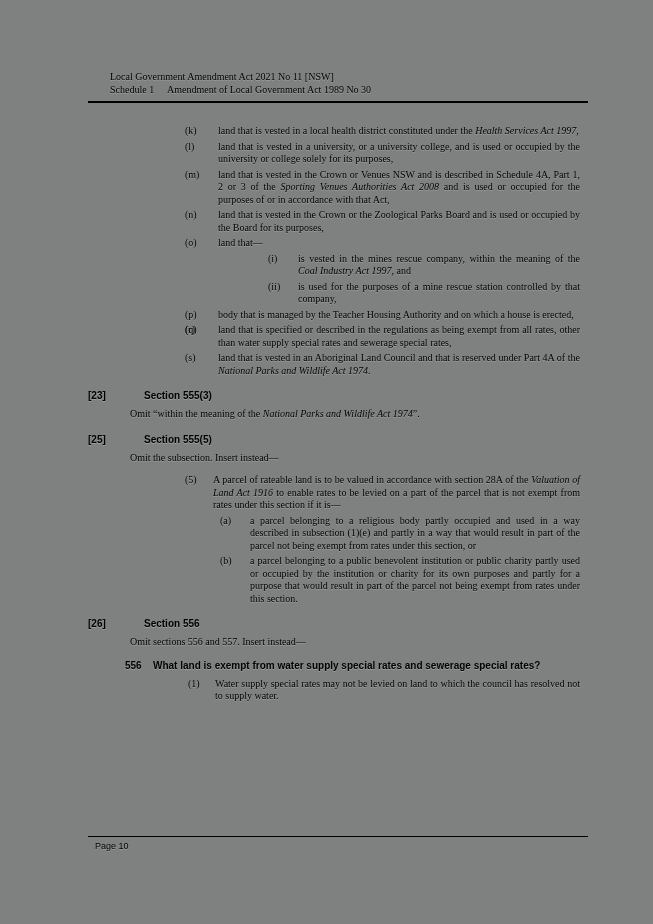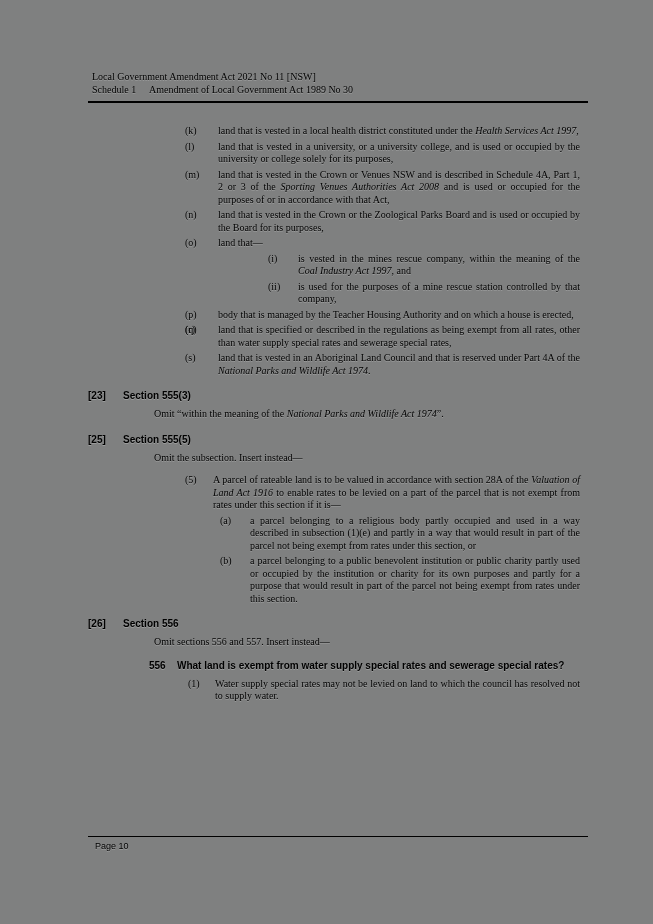--- a/index.html
+++ b/index.html
@@ -8,44 +8,44 @@
     background:#7f8080;
     font-family:"Liberation Serif", serif;
     color:#000;
   }
   .page{
     position:relative;width:653px;height:924px;
     font-size:10px;line-height:12.5px;
     text-shadow:0 1px 0 rgba(255,255,255,0.22);
   }
   .content{position:absolute;left:88px;top:70px;width:492px;}
-  .doc-header{margin-left:4px;font-size:10px;line-height:13px;}
+  .doc-header{margin-left:22px;font-size:10px;line-height:13px;}
   .sched-lbl{display:inline-block;width:57px;}
   .rule{background:#000;}
   .rule-top{height:2px;width:500px;margin-top:5px;}
   .list1a{margin-left:97px;margin-top:22px;}
   .item{position:relative;padding-left:33px;margin-bottom:3px;text-align:justify;}
   .lbl{position:absolute;left:0;top:0;}
   .subitem{position:relative;padding-left:80px;margin-top:3px;text-align:justify;}
   .subitem > .lbl{left:50px;}
   .amendment{margin-top:12px;}
   .am-head{
-    position:relative;padding-left:35px;
+    position:relative;padding-left:56px;
     font-family:"Liberation Sans", sans-serif;font-weight:bold;
     font-size:10px;line-height:13px;
   }
-  .am-body{margin-left:66px;margin-top:6px;text-align:justify;}
+  .am-body{margin-left:42px;margin-top:6px;text-align:justify;}
   .q5{margin-top:10px;margin-left:97px;position:relative;padding-left:28px;text-align:justify;}
   .q5 .qsub{position:relative;padding-left:37px;margin-top:3px;text-align:justify;}
   .q5 .qsub > .lbl{left:7px;}
   .q556{margin-top:10px;margin-left:37px;}
   .q556-head{
     position:relative;padding-left:28px;width:415px;
     font-family:"Liberation Sans", sans-serif;font-weight:bold;
-    font-size:10px;line-height:13px;margin-left:24px;
+    font-size:10px;line-height:13px;
   }
   .q556 .subsection{margin-left:63px;position:relative;padding-left:27px;margin-top:6px;text-align:justify;}
   .act{font-style:italic;}
   .rule-bottom{position:absolute;left:88px;top:836px;width:500px;height:1px;}
   .footer-text{
     position:absolute;left:95px;top:841px;
     font-family:"Liberation Sans", sans-serif;font-size:9px;line-height:11px;text-align:right;
   }
 </style>
 </head>

